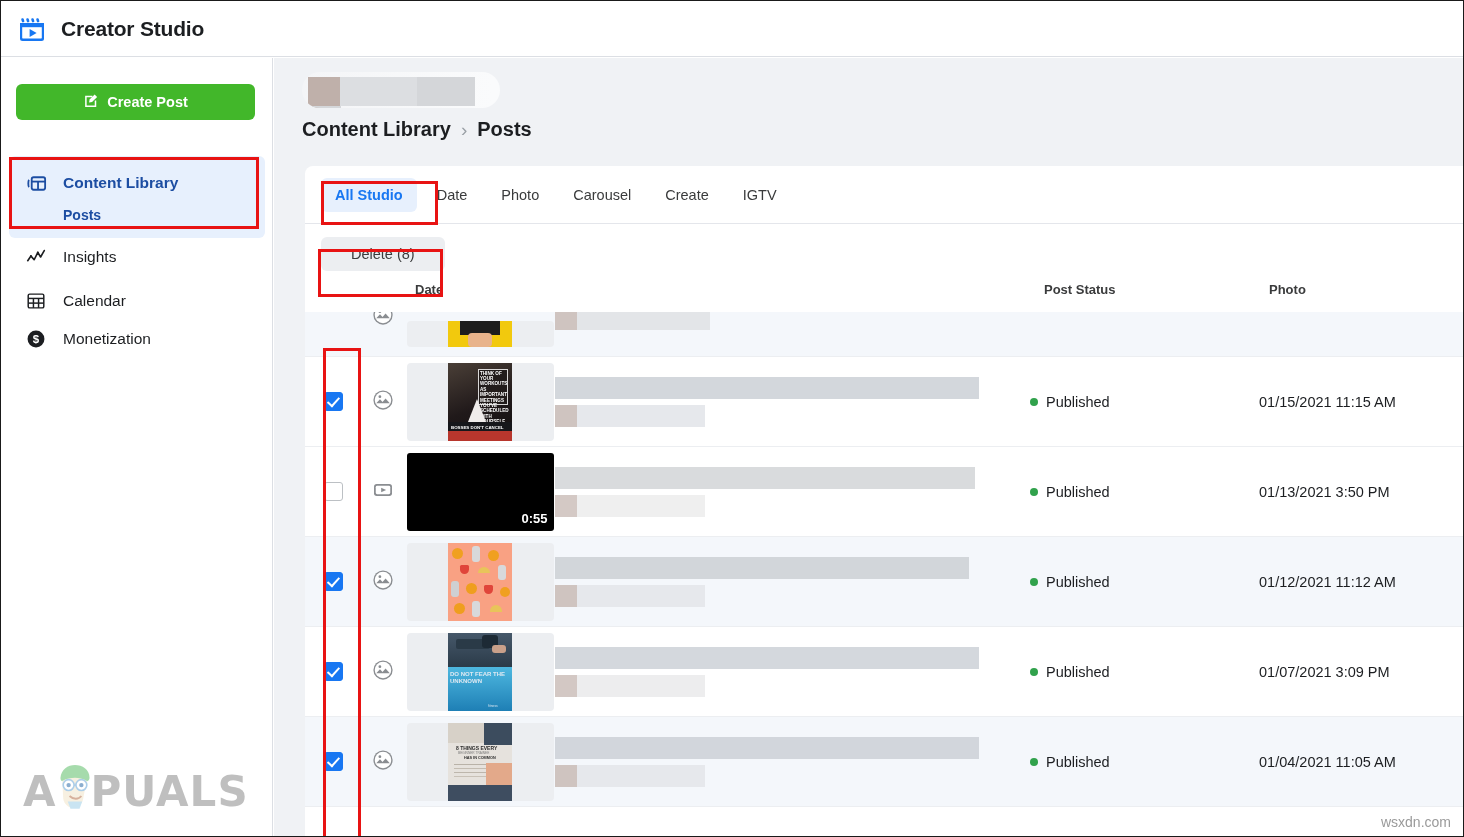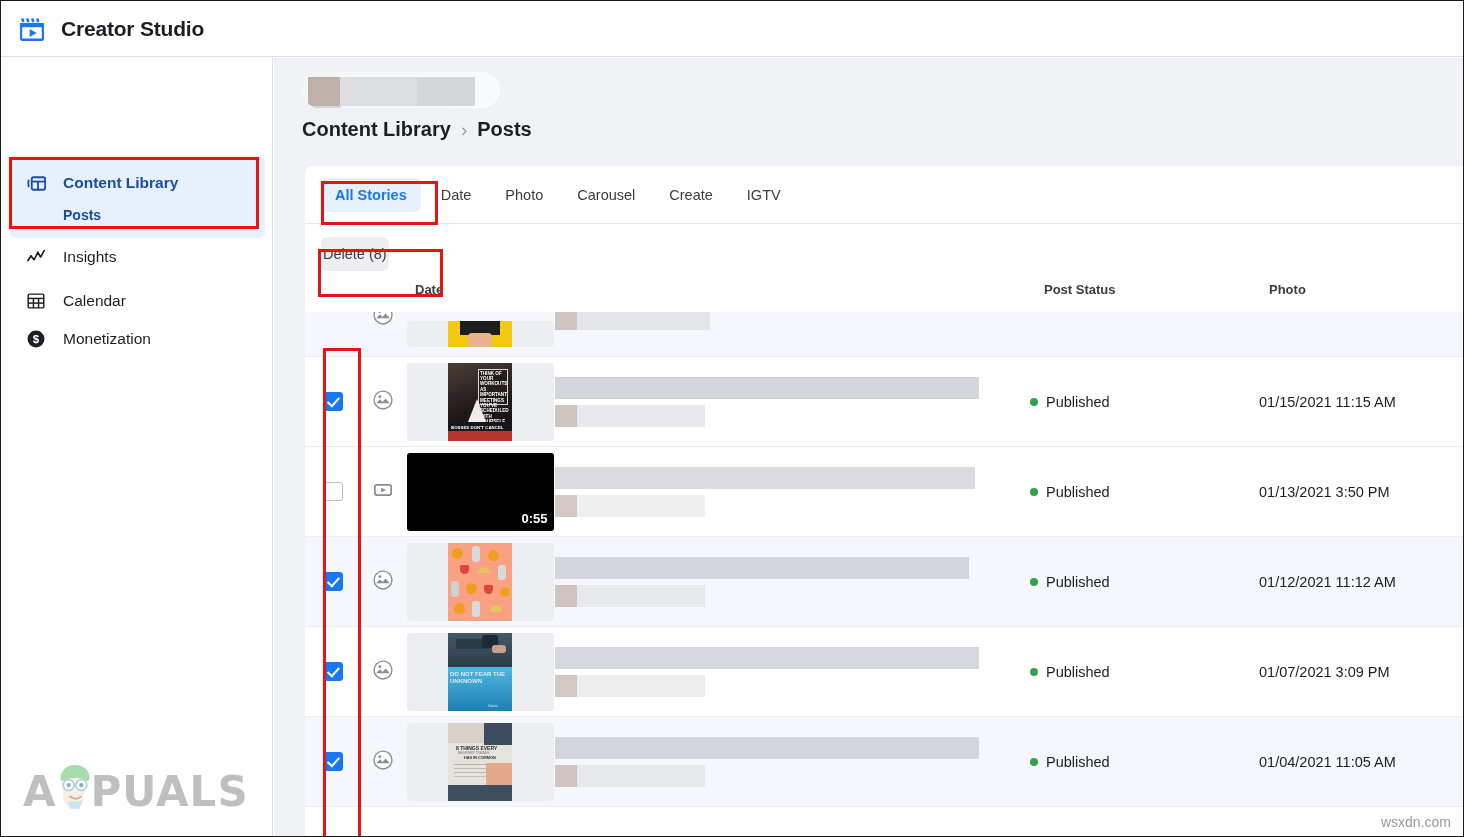--- a/index.html
+++ b/index.html
@@ -133,21 +133,21 @@
     background: #e7f0fd; color: #1877f2; font-weight: bold;
   }
 
   
   .actionbar {
     position: absolute; left: 0; top: 59px;
     width: 100%; height: 58px;
     display: flex; align-items: center; padding-left: 16px;
   }
   .delete-btn {
-    height: 34px; padding: 0 2px;
+    height: 34px; padding: 0 30px;
     background: #eceef1; border: none; border-radius: 6px;
     font-size: 14.5px; color: #3a3b3c;
     font-family: "Liberation Sans", sans-serif;
     cursor: pointer;
   }
 
   
   .thead {
     position: absolute; left: 0; top: 110px;
     width: 100%; height: 36px;
@@ -260,20 +260,29 @@
           <rect x="19.5" y="4.2" width="2.6" height="4.2" rx="1.1" transform="rotate(-16 20.8 6.3)"></rect>
         </g>
         <polygon points="12.6,15 19.6,19 12.6,23" fill="#1877f2"></polygon>
       </svg>
     </span>
     <span class="brand-title">Creator Studio</span>
   </div>
 
   <div class="sidebar">
 
+    <button class="create-post-btn">
+      <span>
+        <svg viewBox="0 0 18 18" width="16" height="16">
+          <path d="M2.4 3.2h8.2v1.7H4.1v9.1h9.1V8.4h1.7v7.3H2.4z" fill="#fff"></path>
+          <path d="M13.1 1.6l2.8 2.8-5.7 5.7-3.4.6.6-3.4z" fill="#fff"></path>
+        </svg>
+      </span>
+      <span>Create Post</span>
+    </button>
 
     <div class="nav-group">
 
       <div class="nav-active-block">
         <div class="nav-row">
           <span class="nav-ico">
             <svg viewBox="0 0 24 24" width="23" height="23" fill="none" stroke="#1c4da2" stroke-width="1.9">
               <rect x="7" y="5.5" width="14" height="13" rx="2"></rect>
               <line x1="7" y1="10" x2="21" y2="10"></line>
               <line x1="13.6" y1="10" x2="13.6" y2="18.5"></line>
@@ -333,21 +342,21 @@
 
     <div class="breadcrumb">
       <span>Content Library</span>
       <span class="bc-sep">›</span>
       <span>Posts</span>
     </div>
 
     <div class="card">
 
       <div class="tabs">
-        <div class="tab active">All Stories</div>
+        <div class="tab active">All Studio</div>
         <div class="tab">Date</div>
         <div class="tab">Photo</div>
         <div class="tab">Carousel</div>
         <div class="tab">Create</div>
         <div class="tab">IGTV</div>
       </div>
 
       <div class="actionbar">
         <button class="delete-btn">Delete (8)</button>
       </div>

